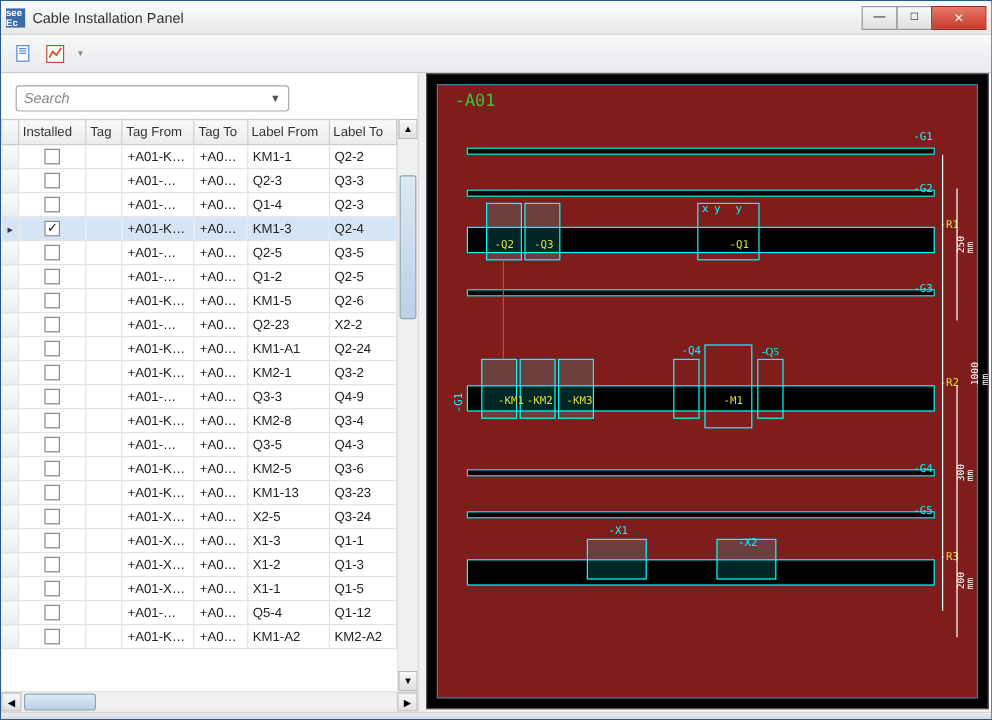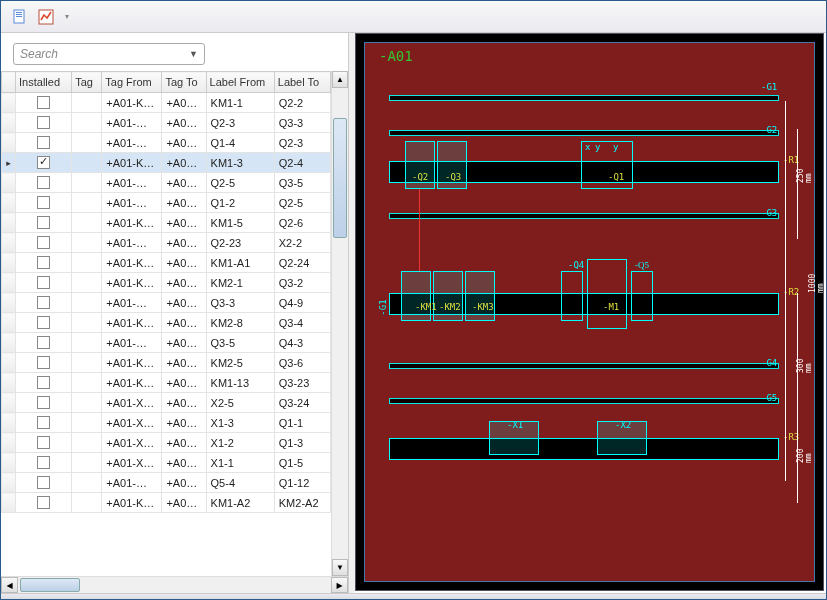--- a/index.html
+++ b/index.html
@@ -9,21 +9,21 @@
 .titlebar-icon { width: 16px; height: 16px; background: #3b6ea5; color: #fff; font-size: 8px; display: flex; align-items: center; justify-content: center; margin-right: 6px; font-weight: bold; }
 .titlebar-title { flex: 1; font-size: 12px; color: #333; }
 .winbtns { display: flex; gap: 0; }
 .winbtn { width: 30px; height: 20px; display: flex; align-items: center; justify-content: center; font-size: 10px; border: 1px solid #999; background: linear-gradient(#f8f8f8,#e0e0e0); margin-left: -1px; }
 .winbtn.close { background: linear-gradient(#e67a6a,#c83a2a); color: #fff; border-color: #a02a1a; width: 46px; }
 .toolbar { height: 32px; background: linear-gradient(#f8f8f8,#eaeaf0); border-bottom: 1px solid #ccc; display: flex; align-items: center; padding: 0 8px; gap: 4px; }
 .tb-btn { width: 22px; height: 22px; display: flex; align-items: center; justify-content: center; border: 1px solid transparent; }
 .content { flex: 1; display: flex; overflow: hidden; }
 .left-panel { width: 348px; display: flex; flex-direction: column; border-right: 1px solid #ccc; background: #fff; }
 .search-wrap { padding: 10px 12px 6px 12px; }
-.search-combo { width: 192px; height: 22px; border: 1px solid #aaa; border-radius: 3px; display: flex; align-items: center; padding: 0 6px; color: #888; font-style: italic; position: relative; background: #fff; }
+.search-combo { width: 228px; height: 22px; border: 1px solid #aaa; border-radius: 3px; display: flex; align-items: center; padding: 0 6px; color: #888; font-style: italic; position: relative; background: #fff; }
 .search-combo .chev { margin-left: auto; font-size: 9px; color: #555; }
 .grid-wrap { flex: 1; overflow: auto; position: relative; }
 table.grid { border-collapse: collapse; width: 100%; table-layout: fixed; }
 table.grid th { background: linear-gradient(#fafafa,#ececec); border: 1px solid #ccc; font-weight: normal; font-size: 11px; padding: 4px 3px; text-align: left; color: #333; white-space: nowrap; overflow: hidden; }
 table.grid td { border: 1px solid #e4e4e4; padding: 2px 4px; font-size: 11px; color: #222; white-space: nowrap; overflow: hidden; text-overflow: ellipsis; height: 20px; }
 table.grid tr.selected td { background: #d6e5f5; }
 .rowhandle { width: 14px; background: linear-gradient(#fafafa,#ececec); border: 1px solid #ccc; }
 .rowhandle.sel::before { content: "▸"; font-size: 9px; color: #333; display: block; text-align: center; }
 .chk { display:inline-block; width:13px; height:13px; border:1px solid #888; background:#fff; vertical-align: middle; position: relative; }
 .chk.on::after { content:"✓"; position:absolute; top:-2px; left:1px; font-size:11px; color:#222; }
@@ -50,20 +50,29 @@
 .lbl.y { color: #dfdf40; }
 .dim { position:absolute; color:#fff; font:8px/1 monospace; }
 .dimline { position:absolute; background:#fff; }
 .redwire { position:absolute; width:1px; background:#e33; }
 .footer { height: 6px; background: linear-gradient(#eaeaf0,#dcdce5); border-top:1px solid #ccc; }
 </style>
 </head>
 <body>
 
 <div class="window">
+  <div class="titlebar">
+    <div class="titlebar-icon">see Ec</div>
+    <div class="titlebar-title">Cable Installation Panel</div>
+    <div class="winbtns">
+      <div class="winbtn">—</div>
+      <div class="winbtn">□</div>
+      <div class="winbtn close">✕</div>
+    </div>
+  </div>
 
   <div class="toolbar">
     <div class="tb-btn">
       <svg width="16" height="16">
           <rect x="2" y="1" width="10" height="13" fill="#fff" stroke="#5a8ad8"></rect>
           <rect x="4" y="3" width="6" height="1" fill="#5a8ad8"></rect>
           <rect x="4" y="5" width="6" height="1" fill="#5a8ad8"></rect>
           <rect x="4" y="7" width="6" height="1" fill="#5a8ad8"></rect>
         </svg>
     </div>
@@ -355,21 +364,21 @@
             <div class="lbl" style="left: 10px; top: 260px; transform: rotate(-90deg);">-G1</div>
             <div class="lbl y" style="left: 50px; top: 260px;">-KM1</div>
             <div class="lbl y" style="left: 74px; top: 260px;">-KM2</div>
             <div class="lbl y" style="left: 107px; top: 260px;">-KM3</div>
             <div class="lbl" style="left: 203px; top: 218px;">-Q4</div>
             <div class="lbl" style="left: 270px; top: 218px; font-family: Liberation Serif, serif;">-Q5</div>
             <div class="lbl y" style="left: 238px; top: 260px;">-M1</div>
             <div class="lbl y" style="left: 418px; top: 245px;">-R2</div>
             <div class="lbl" style="left: 396px; top: 316px;">-G4</div>
             <div class="lbl" style="left: 396px; top: 351px;">-G5</div>
-            <div class="lbl" style="left: 142px; top: 378px;">-X1</div>
+            <div class="lbl" style="left: 142px; top: 368px;">-X1</div>
             <div class="lbl" style="left: 250px; top: 378px;">-X2</div>
             <div class="lbl y" style="left: 418px; top: 390px;">-R3</div>
             <div class="dim" style="left: 432px; top: 140px; transform: rotate(-90deg); transform-origin: left top;">250 mm</div>
             <div class="dim" style="left: 444px; top: 250px; transform: rotate(-90deg); transform-origin: left top;">1000 mm</div>
             <div class="dim" style="left: 432px; top: 330px; transform: rotate(-90deg); transform-origin: left top;">300 mm</div>
             <div class="dim" style="left: 432px; top: 420px; transform: rotate(-90deg); transform-origin: left top;">200 mm</div>
             <div class="dimline" style="left: 420px; top: 58px; width: 1px; height: 380px;"></div>
             <div class="dimline" style="left: 432px; top: 86px; width: 1px; height: 110px;"></div>
             <div class="dimline" style="left: 432px; top: 250px; width: 1px; height: 150px;"></div>
             <div class="dimline" style="left: 432px; top: 400px; width: 1px; height: 60px;"></div>

